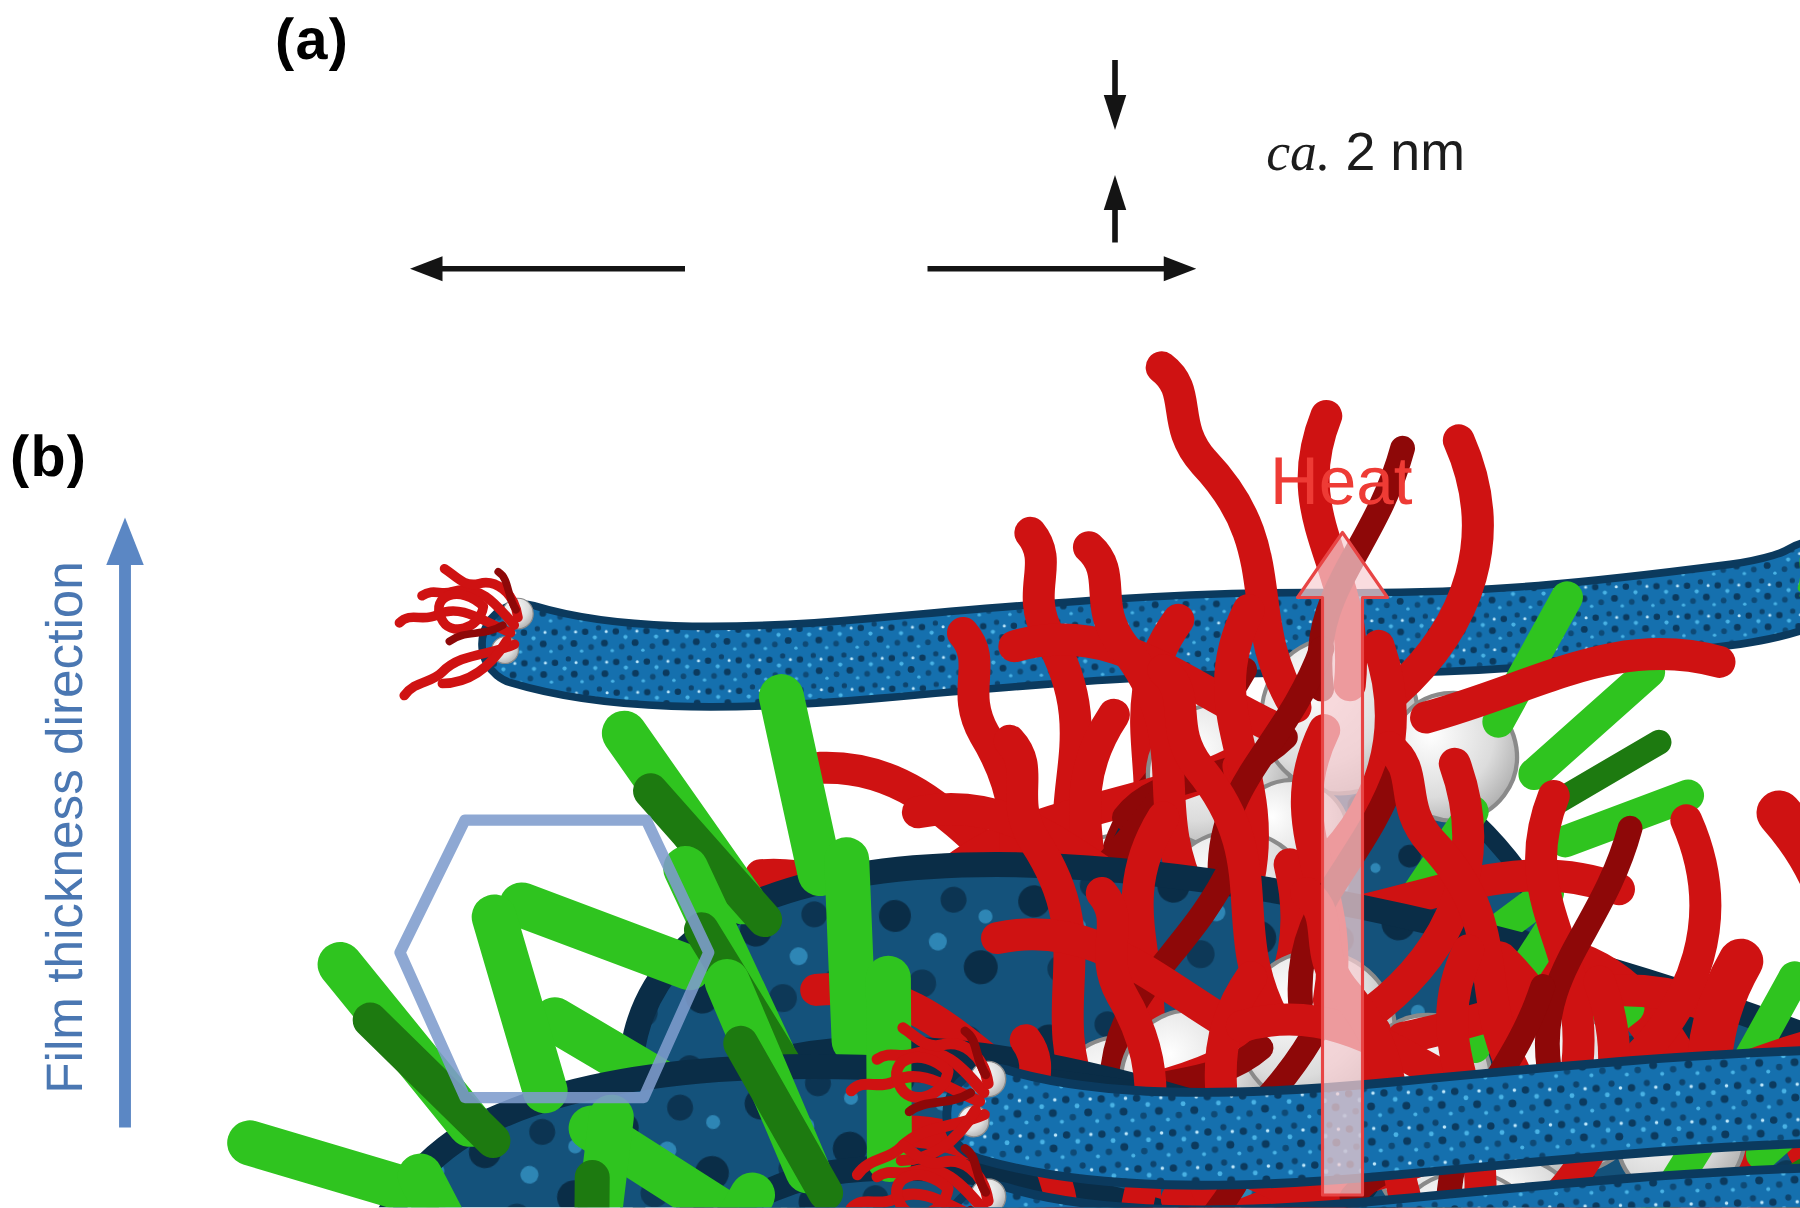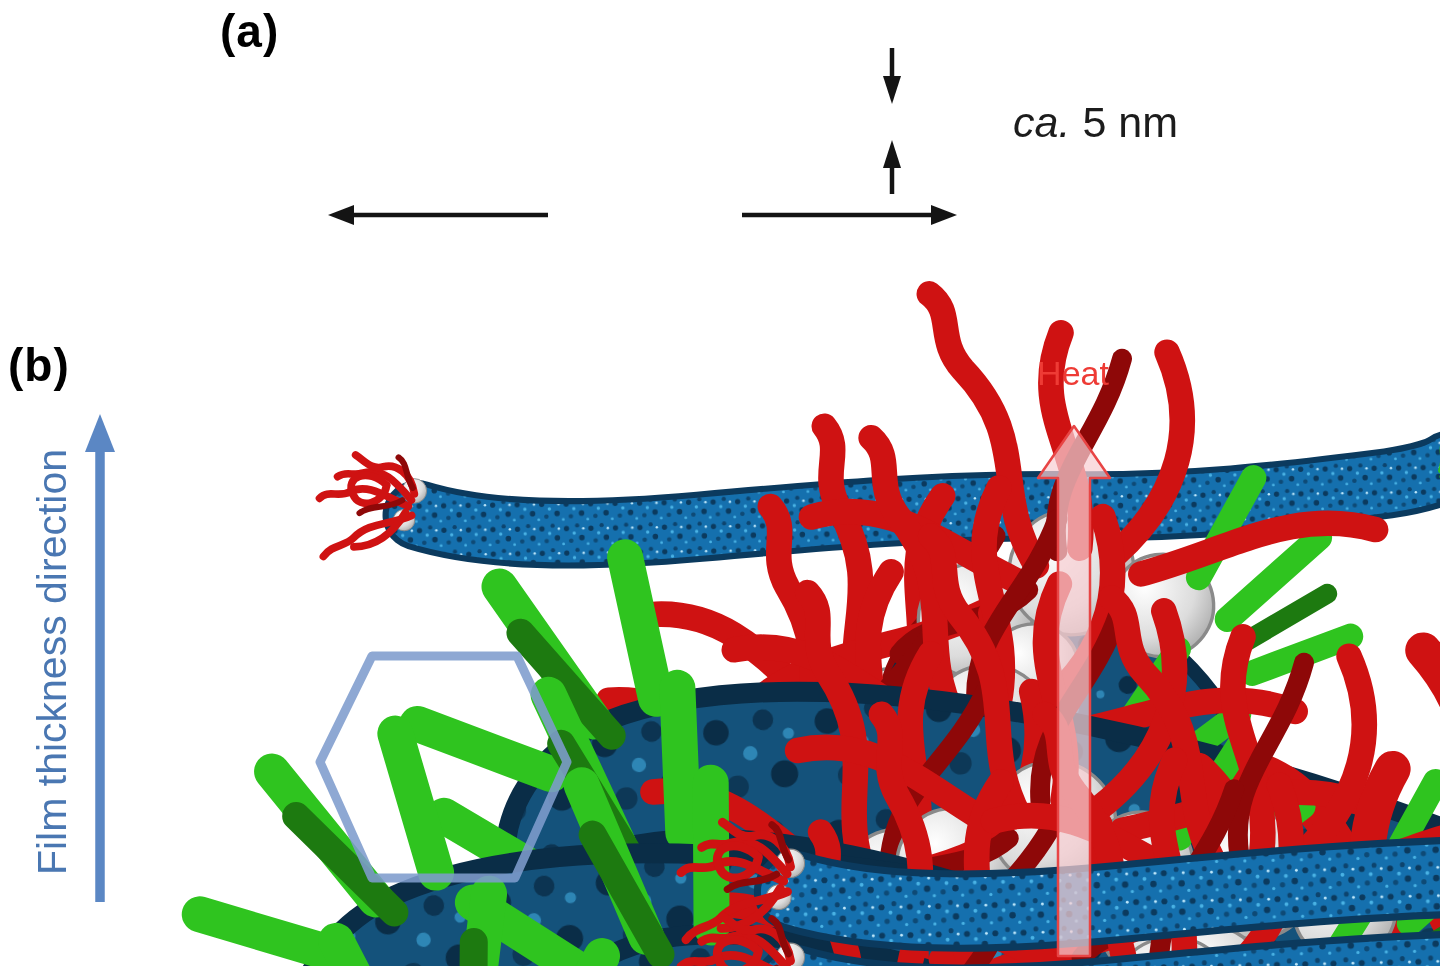--- a/index.html
+++ b/index.html
@@ -4,28 +4,28 @@
 <style>
   html,body{margin:0;padding:0;background:#fff;}
   .stage{
     position:relative;width:1440px;height:966px;background:#ffffff;
     font-family:"Liberation Sans", sans-serif;overflow:hidden;
   }
   .stage svg.art{position:absolute;left:0;top:0;}
   .lbl{position:absolute;white-space:nowrap;color:#000;}
   .panel-letter{font-size:46px;font-weight:700;letter-spacing:1px;}
   .dim-label{font-size:43px;color:#1c1c1c;}
-  .dim-label .it{font-style:italic;margin-right:12px;}
+  .dim-label .it{font-style:italic;margin-right:12px;font-family:Liberation Serif, serif;}
   .length-label{width:190px;text-align:center;}
   .film-label{
     font-size:41px;color:var(--axis-blue,#4a77b2);
     transform:translate(-50%,-50%) rotate(-90deg);
   }
   .heat-label{
-    font-size:34px;color:var(--heat-red,#ee3b35);
+    font-size:54px;color:var(--heat-red,#ee3b35);
     transform:translateX(-50%);
   }
 </style>
 </head>
 <body>
 
 <div class="stage">
 
   <svg class="art" width="1440" height="966" viewBox="0 0 1440 966">
     <defs>
@@ -172,21 +172,21 @@
       <use href="#fiber" transform="translate(671,701) rotate(-1.2) scale(0.97)"></use>
       <use href="#fiber" transform="translate(668,791) rotate(-1.2) scale(0.97)"></use>
     </g>
 
     <path d="M1058,956 L1058,478 L1038,478 L1074,426 L1110,478 L1090,478 L1090,956 Z" style="fill:var(--heat-arrow-fill);stroke:var(--heat-arrow-stroke)" fill-opacity="0.72" stroke-width="2.5" stroke-linejoin="round"></path>
   </svg>
 
   <div class="lbl panel-letter" style="left:220px;top:4px">(a)</div>
 
   <div class="lbl dim-label" style="left:1013px;top:98px">
-    <span class="it">ca.</span><span>5 nm</span>
+    <span class="it">ca.</span><span>2 nm</span>
   </div>
 
 
   <div class="lbl panel-letter" style="left:8px;top:338px">(b)</div>
 
   <div class="lbl film-label" style="left:52px;top:662px">Film thickness direction</div>
 
   <div class="lbl heat-label" style="left:1073px;top:354px">Heat</div>
 </div>
 

